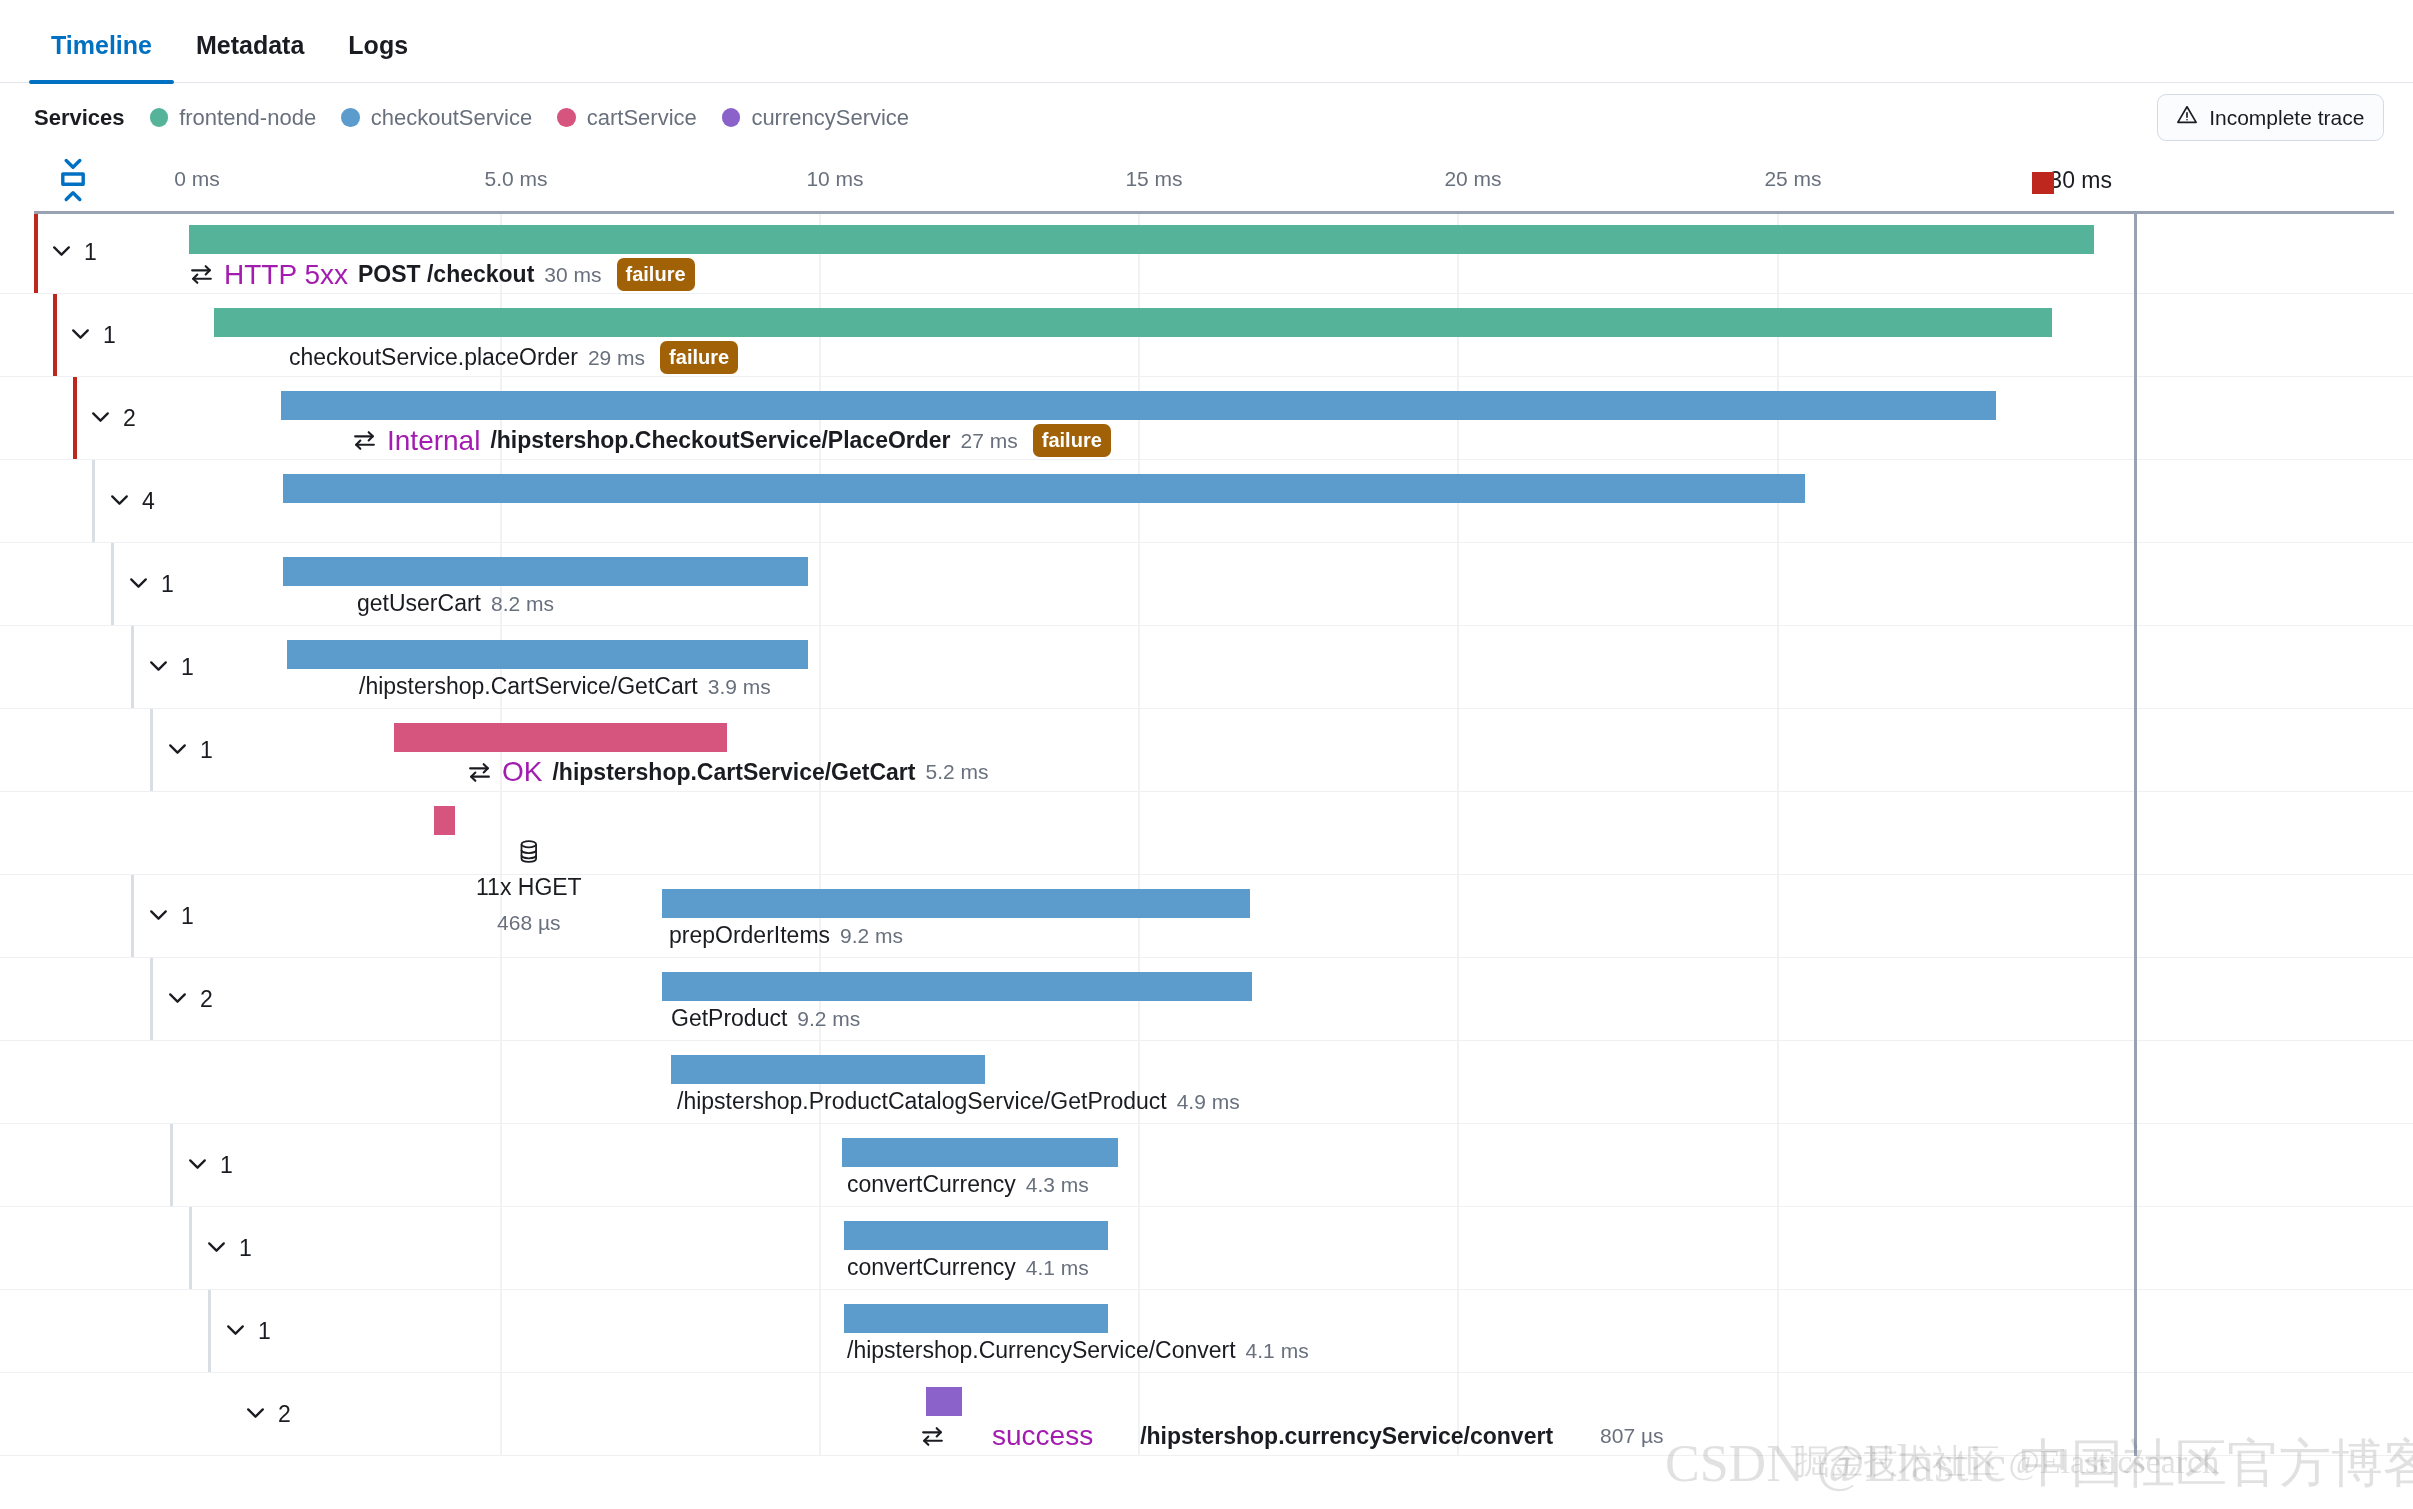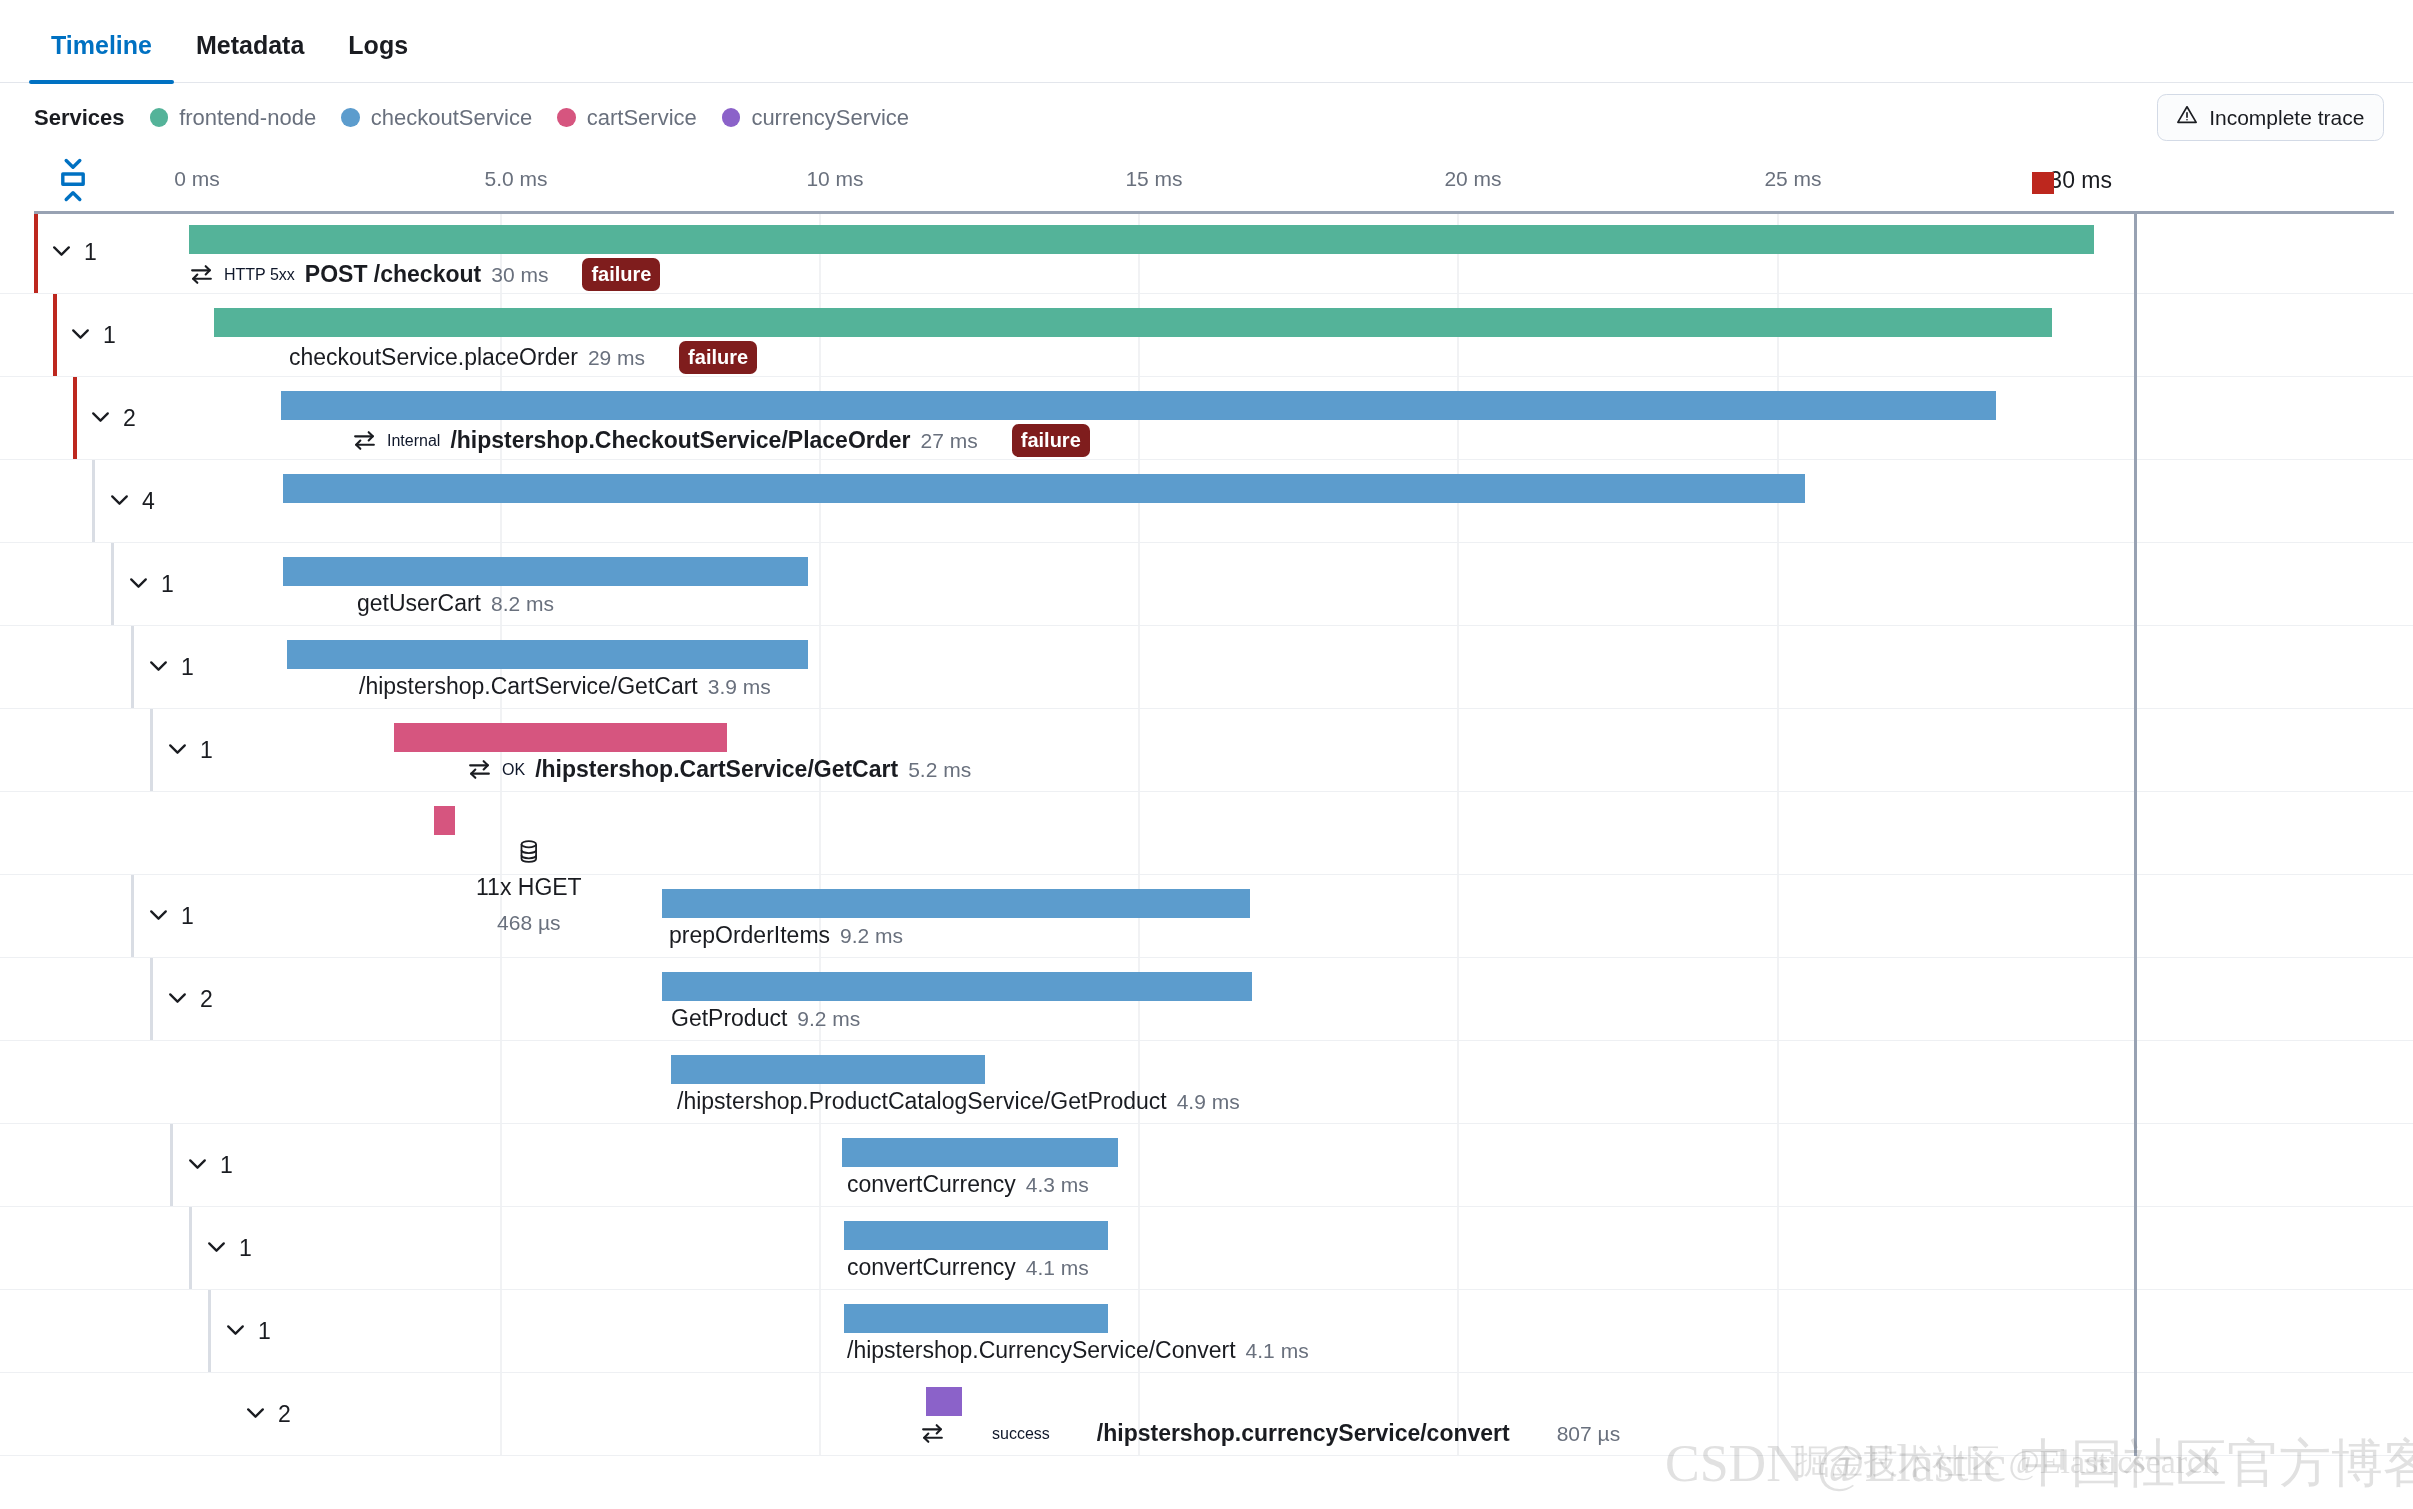--- a/index.html
+++ b/index.html
@@ -171,32 +171,32 @@
   .label {
     position: absolute;
     top: 47px;
     display: flex;
     align-items: center;
     gap: 10px;
     white-space: nowrap;
     z-index: 4;
   }
   .l-icon { display: flex; align-items: center; flex: none; }
-  .l-kind { font-size: 16px; color: #0f172a; }
+  .l-kind { font-size: 28px; color: #a21caf; }
   .l-name { font-size: 23px; font-weight: 700; color: #1a1c21; }
   .l-name.plain { font-weight: 400; }
   .l-dur { font-size: 21px; color: #69707d; }
   .badge {
-    background: #7f1d1d;
+    background: #a16207;
     color: #fff;
     font-size: 20px;
     font-weight: 700;
     border-radius: 6.7px;
     padding: 5px 9px;
-    margin-left: 24px;
+    margin-left: 5px;
   }
 
   
   .wm {
     position: absolute;
     color: rgba(120,120,120,0.22);
     pointer-events: none;
     white-space: nowrap;
     z-index: 9;
     font-family: "Liberation Serif", serif;

